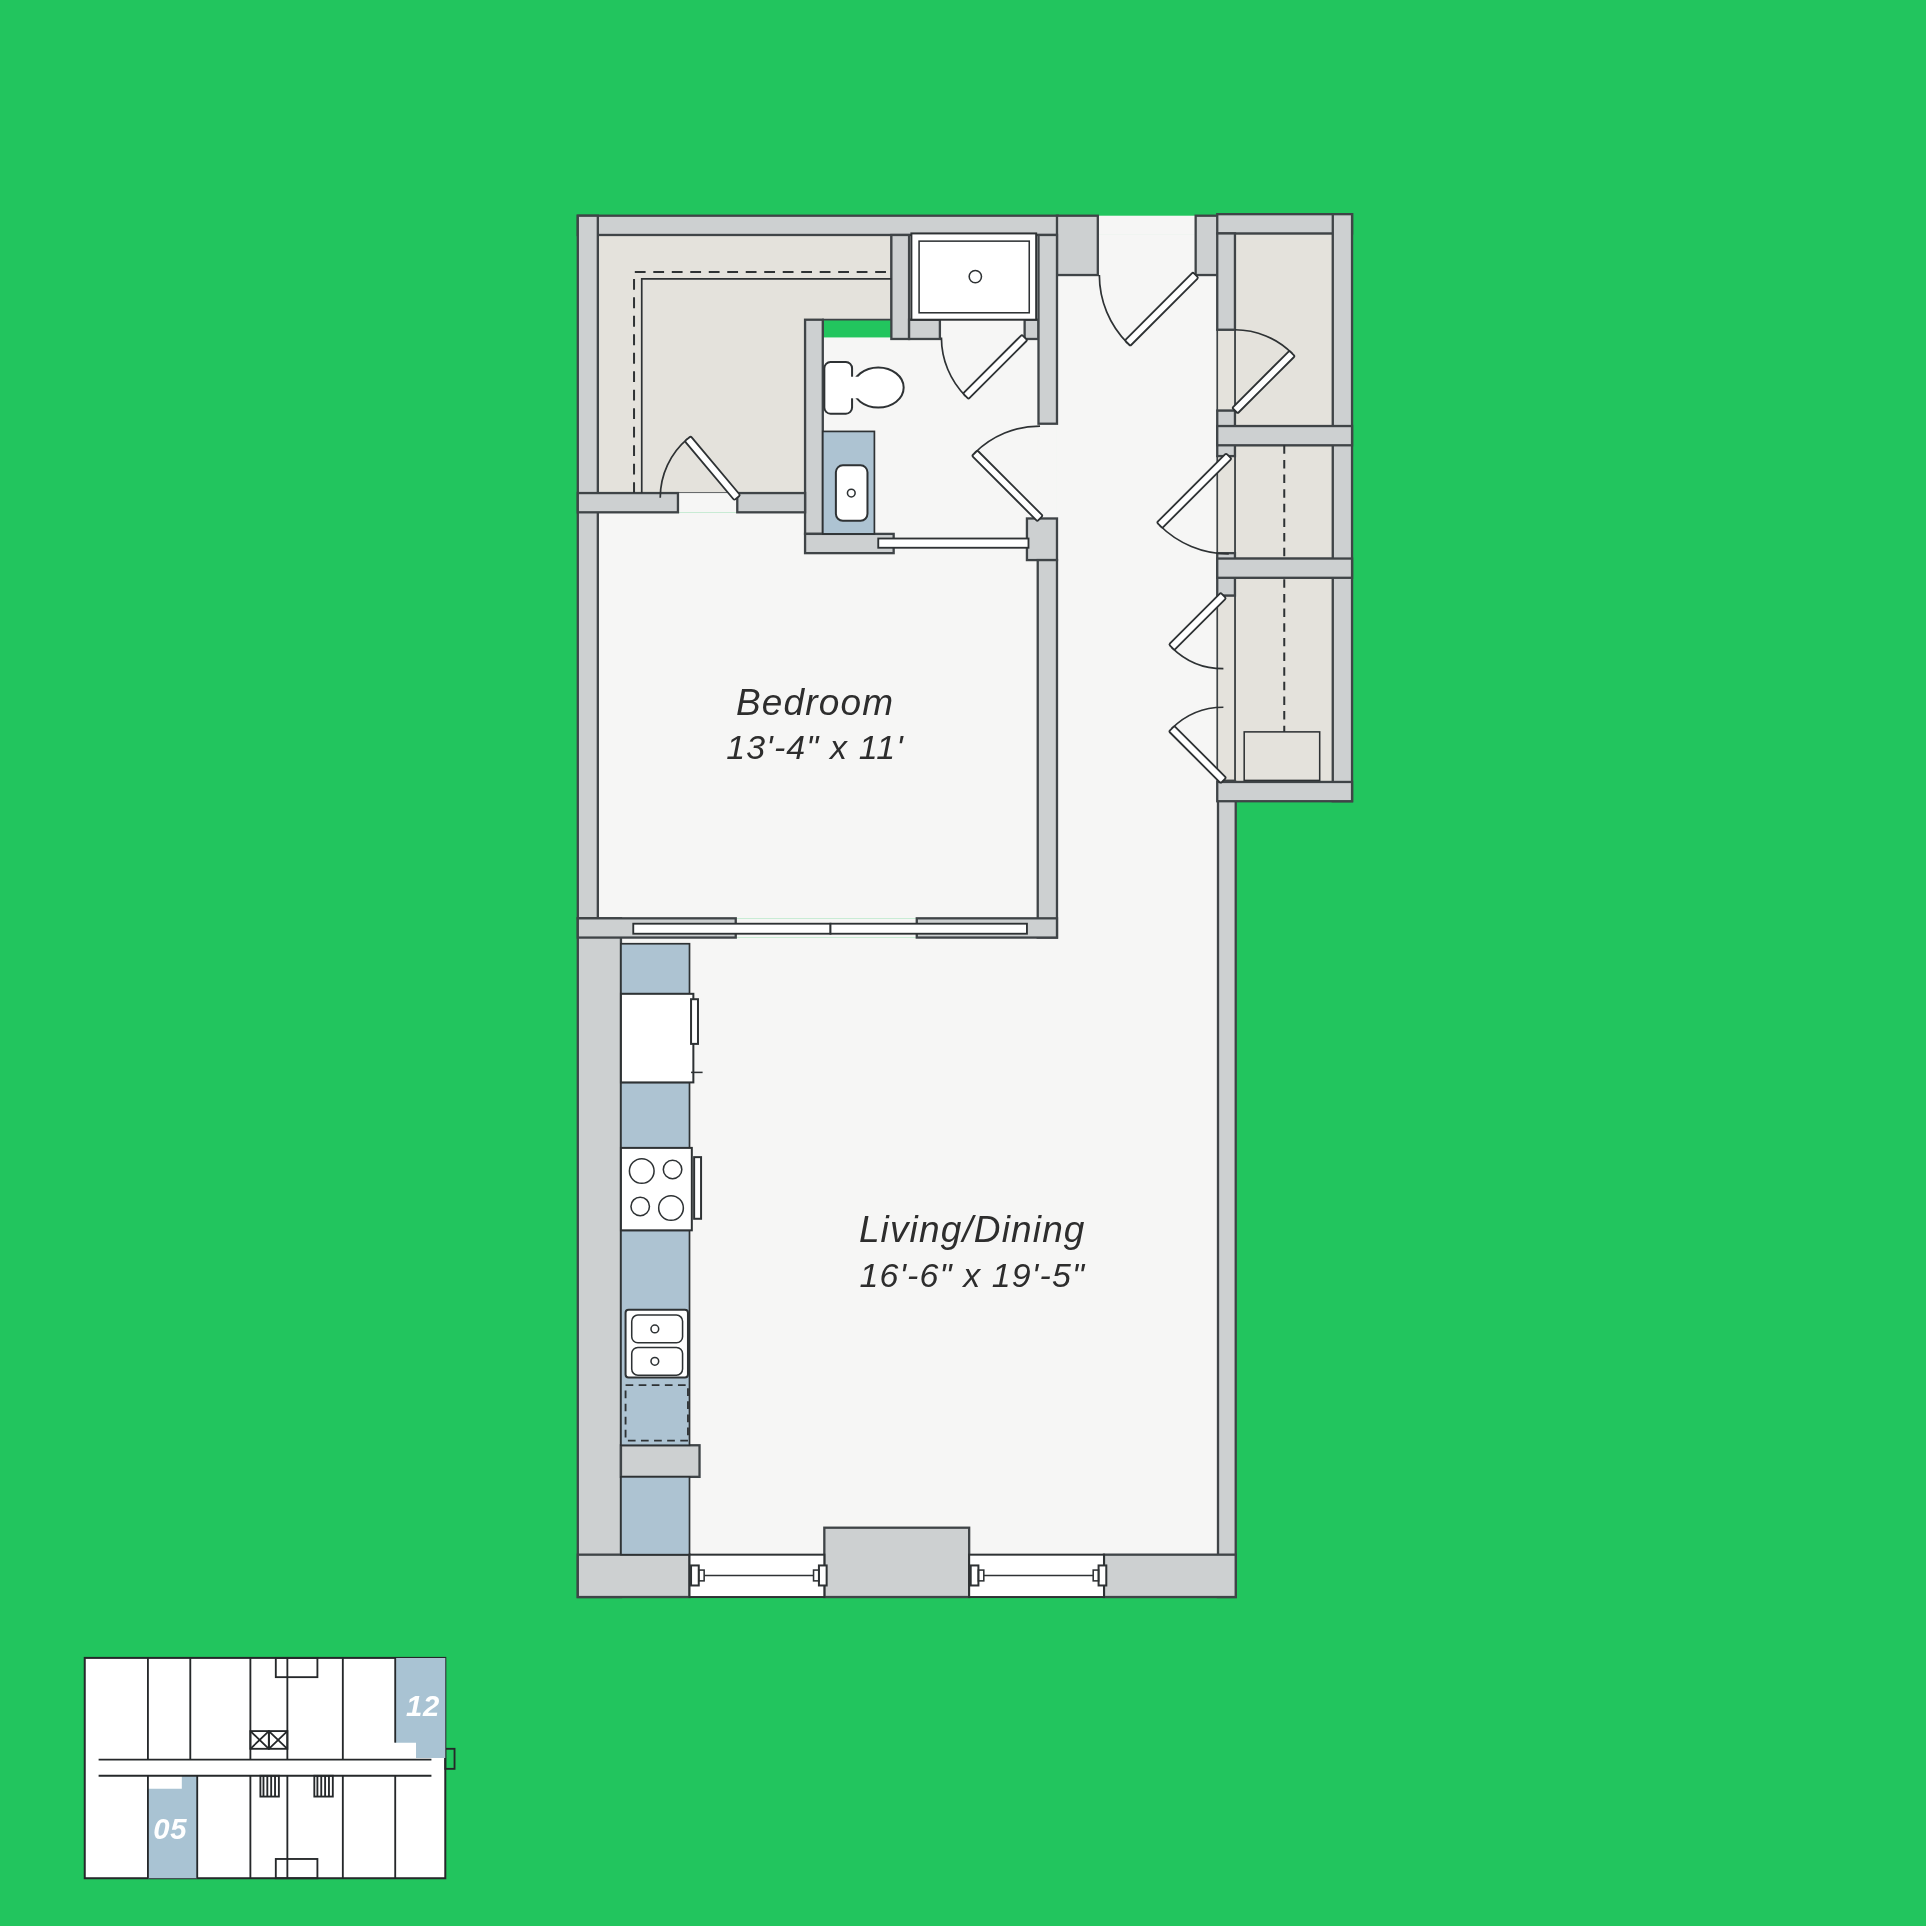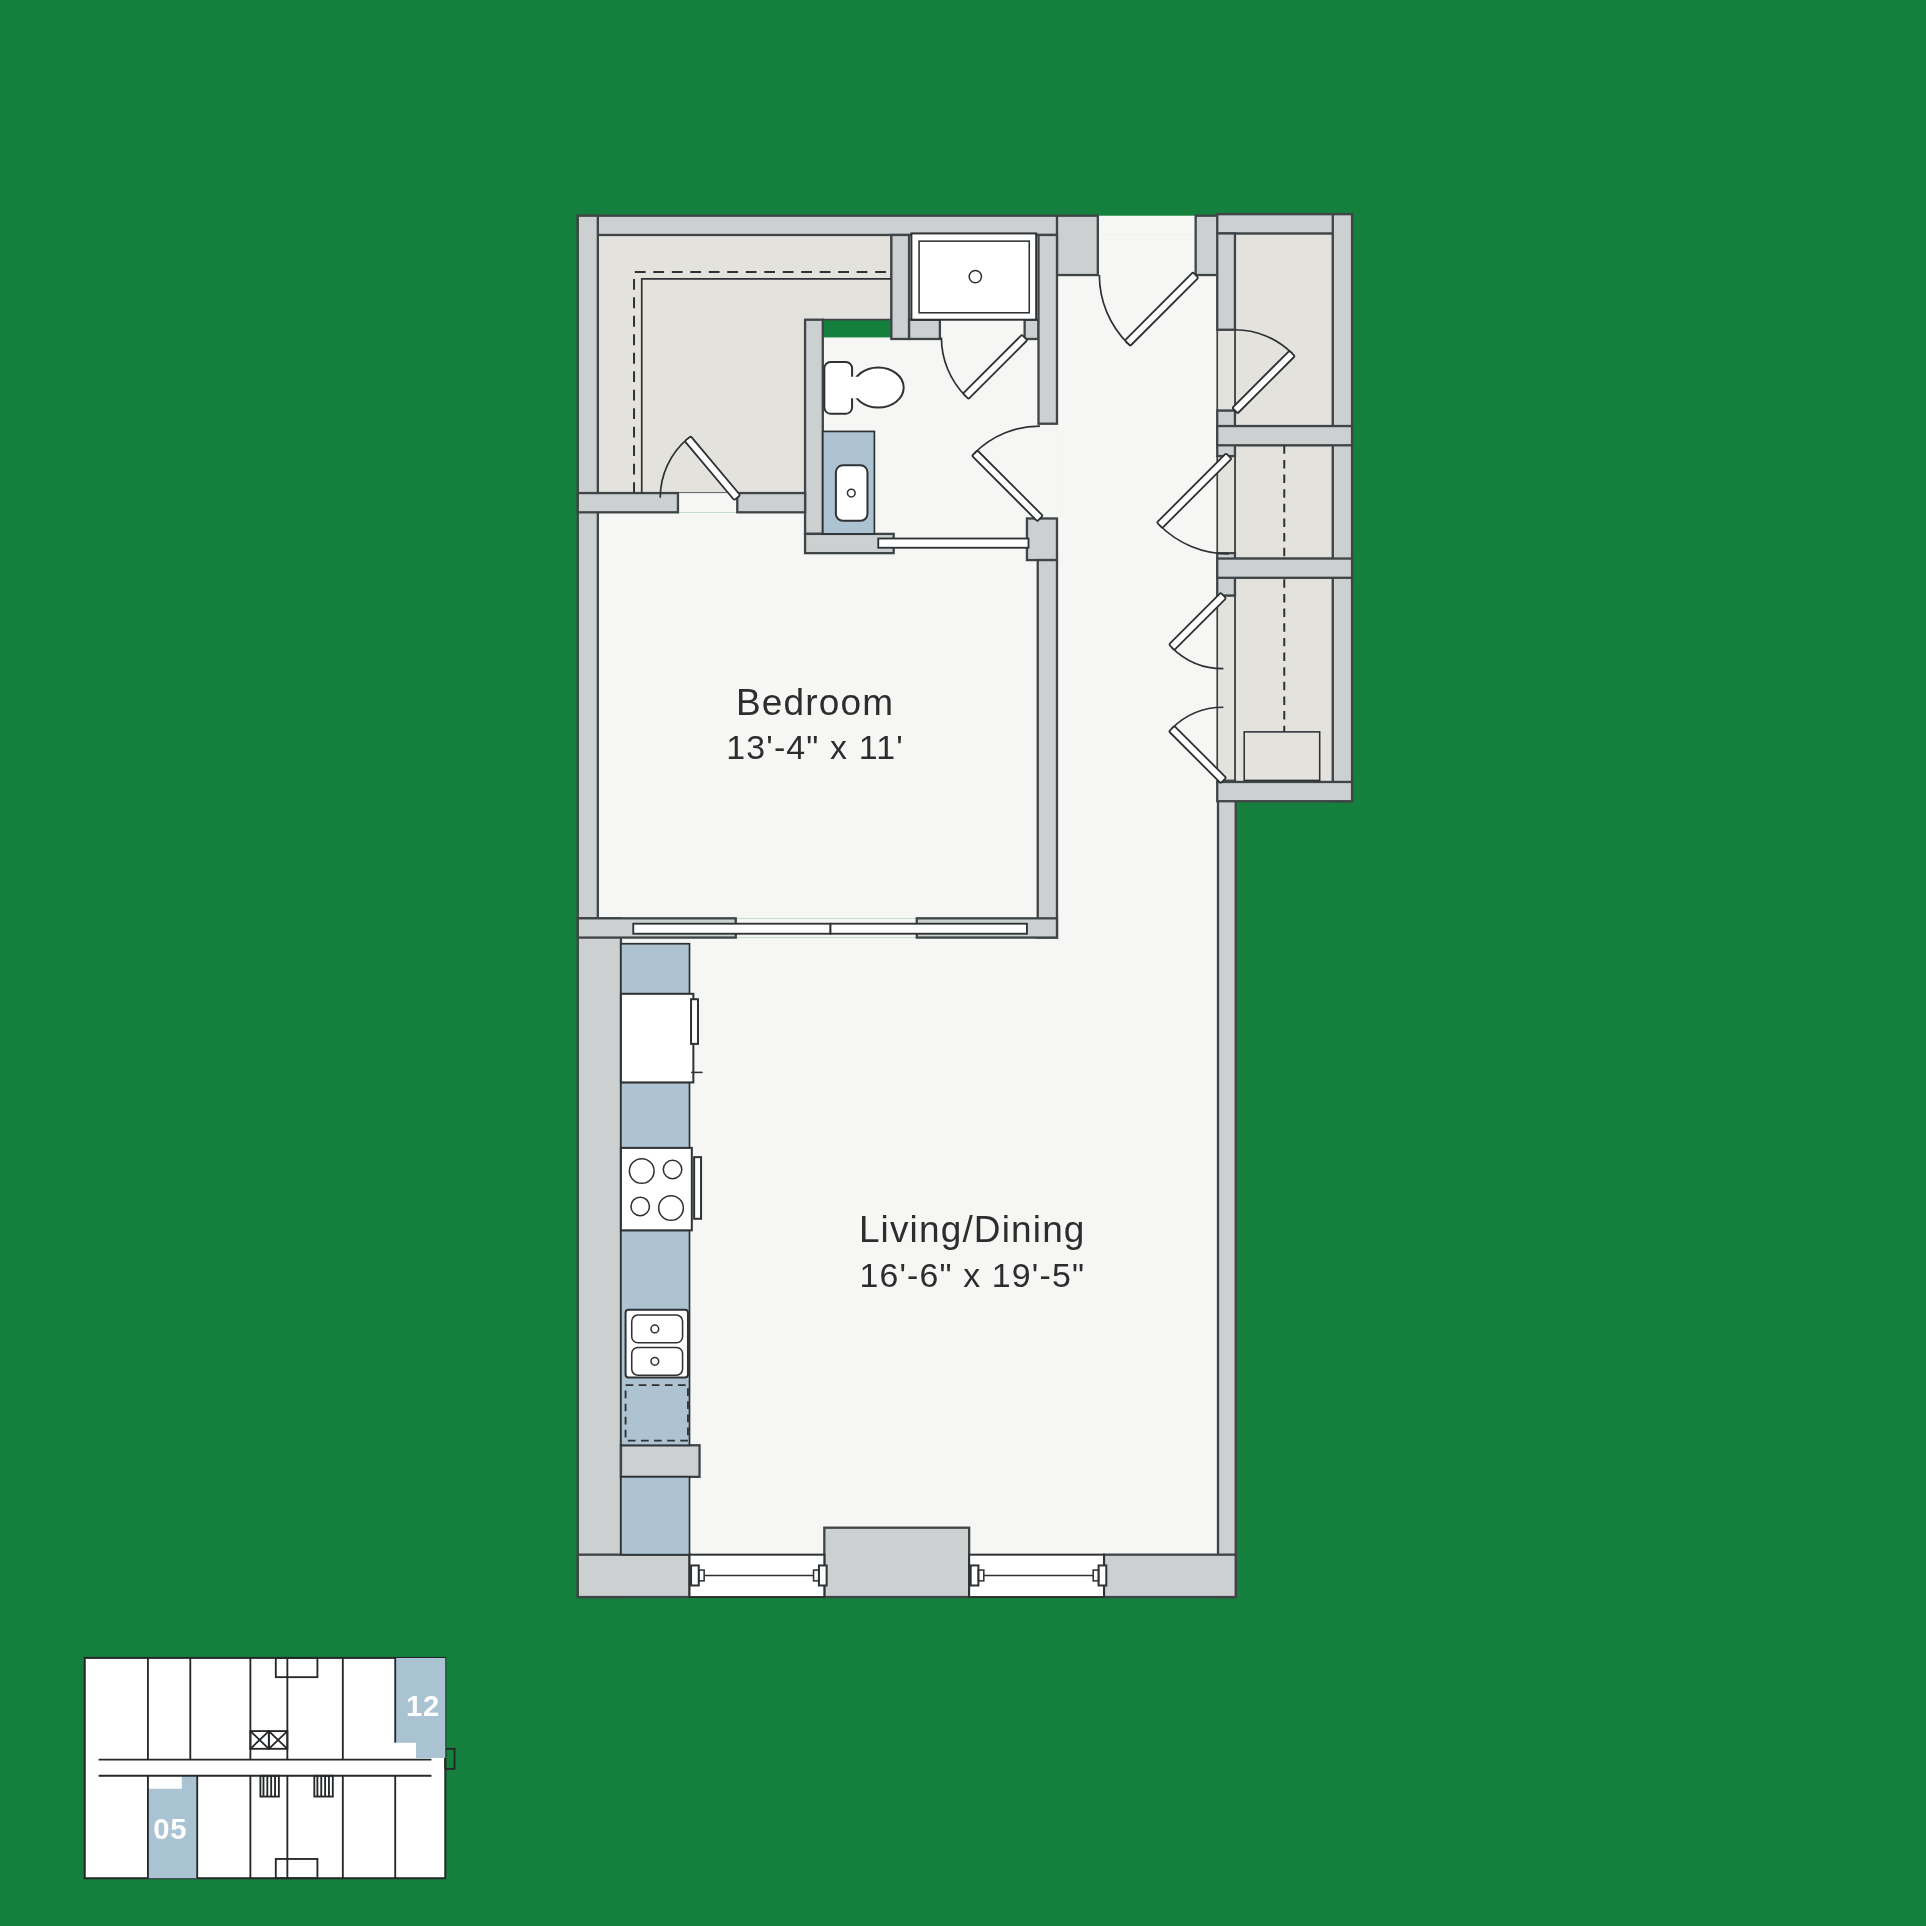--- a/index.html
+++ b/index.html
@@ -1,17 +1,17 @@
 <!DOCTYPE html>
 <html style="--wall: #cdd0d1; --wall-outline: #3f4447; --floor: #f6f6f5; --closet-floor: #e4e2dc; --counter-blue: #adc3d2; --line-dark: #2e3234; --text: #2d2d2d; --keyplan-line: #25282a; --highlight: #a9c3d3;font-size:12.3px"><head>
 <meta charset="utf-8">
 <style>
   html,body{margin:0;padding:0;background:#ffffff;}
-  .canvas{position:relative;width:1926px;height:1926px;background:#15803d;overflow:hidden;
-          font-family:"Liberation Sans", sans-serif;}
+  .canvas{position:relative;width:1926px;height:1926px;background:#22c55e;overflow:hidden;
+          font-family:"Liberation Sans", sans-serif;font-style:italic;}
   svg{display:block;width:100%;height:100%;}
   .wall{fill:var(--wall);stroke:var(--wall-outline);stroke-width:3;}
   .floor{fill:var(--floor);}
   .closet-floor{fill:var(--closet-floor);stroke:var(--wall-outline);stroke-width:2.2;}
   .blue{fill:var(--counter-blue);stroke:var(--line-dark);stroke-width:2.2;}
   .fix{fill:#ffffff;stroke:var(--line-dark);stroke-width:2.6;}
   .fixthin{fill:none;stroke:var(--line-dark);stroke-width:2;}
   .dash{fill:none;stroke:var(--line-dark);stroke-width:2.6;stroke-dasharray:14 10;}
   .dash2{fill:none;stroke:var(--line-dark);stroke-width:2.6;stroke-dasharray:11 8;}
   .shelf{fill:none;stroke:var(--line-dark);stroke-width:2.2;}

